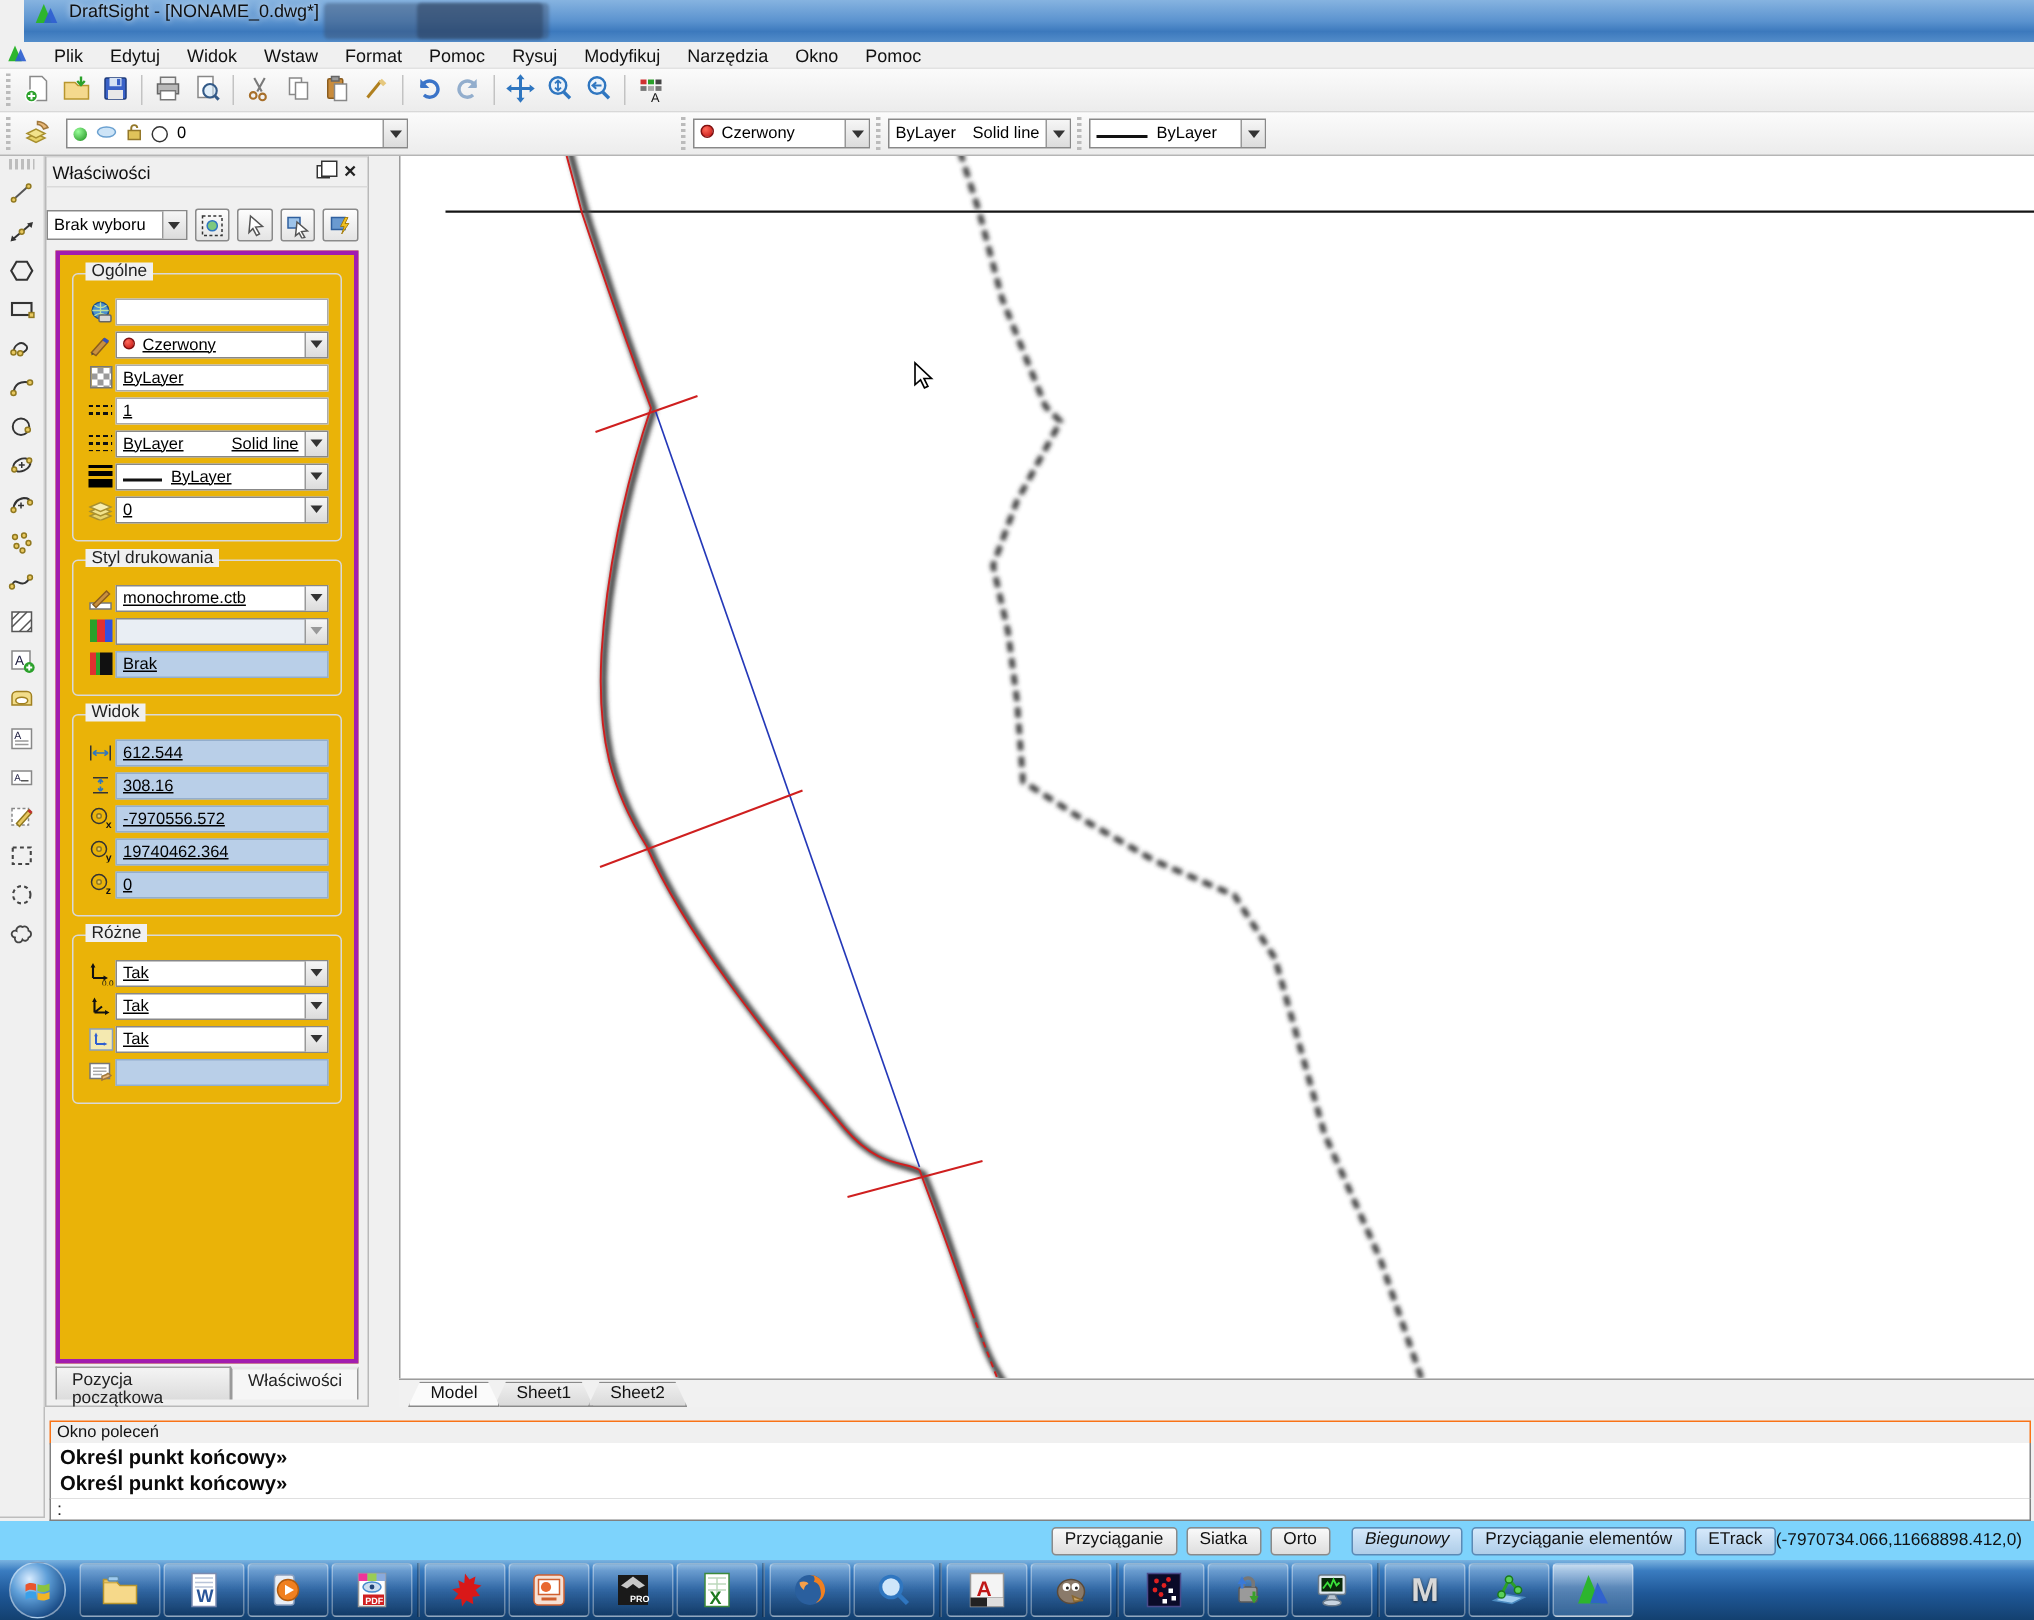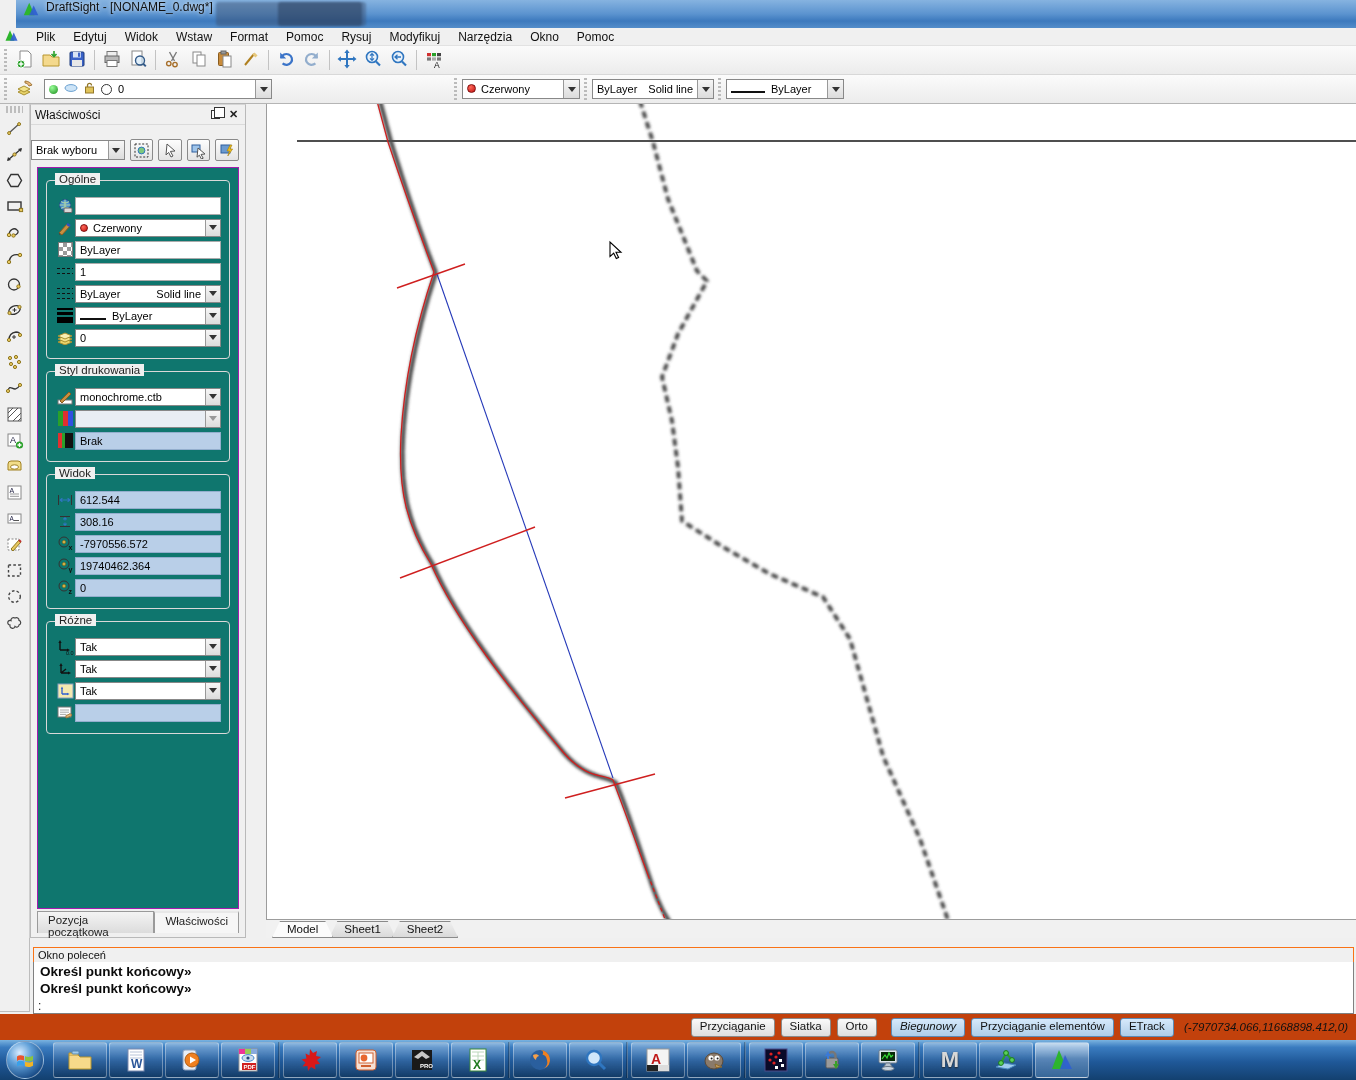--- a/index.html
+++ b/index.html
@@ -59,21 +59,21 @@
   .props .phead .ptitle { flex:1; font-size:12px; color:#111; }
   .winbtn { width:15px; height:14px; display:flex; align-items:center; justify-content:center;
     font-size:11px; color:#222; margin-left:3px; }
   .floatglyph { position:relative; width:9px; height:9px; border:1px solid #333; background:#fff; }
   .floatglyph:before { content:""; position:absolute; left:2px; top:-4px; width:9px; height:9px;
     border:1px solid #333; background:#fff; }
   .selrow { display:flex; align-items:center; margin:14px 6px 6px 0; }
   .sbtn { width:24px; height:22px; margin-left:5px; border:1px solid #8a8a8a; border-radius:2px;
     background:linear-gradient(180deg,#fdfdfd,#e4e4e4); display:flex; align-items:center; justify-content:center; }
   .pcontent { position:absolute; left:6px; top:62px; right:6px; bottom:28px;
-    border:1px solid #a21caf; background:#0f766e; overflow:hidden; }
+    border:3px solid #a21caf; background:#eab308; overflow:hidden;text-decoration:underline; }
   .grp { position:relative; margin:12px 8px 0 8px; border:1px solid #d9d9d9; border-radius:4px; padding:12px 6px 8px 6px; }
   .grp .glabel { position:absolute; top:-8px; left:8px; background:#f0f0f0; padding:0 4px; font-size:11.5px; color:#222; }
   .prow { display:flex; align-items:center; margin:3px 2px; height:19px; }
   .picon { width:20px; display:flex; justify-content:center; align-items:center; flex:none; }
   .pfield { flex:1; height:18px; background:#fff; border:1px solid #ababab; font-size:11px;
     padding:1px 4px; display:flex; align-items:center; white-space:nowrap; overflow:hidden; }
   .pfield.blue { background:#b9cfe8; border-color:#93aecd; }
   .pcombo { flex:1; height:18px; }
   .pcombo .drop { width:15px; }
   .pcombo.disabled { background:#e9eef4; }
@@ -100,28 +100,28 @@
   .cmd { position:absolute; left:33px; top:940px; width:1323px; height:74px; background:#f0f0f0; }
   .cmdhead { position:absolute; left:0; top:7px; width:1321px; height:16px; background:#f0f0f0;
     border:1px solid #f97316; font-size:11px; padding:1px 4px; color:#111; }
   .cmdlog { position:absolute; left:0; top:22px; width:1321px; height:38px; background:#fff;
     border:1px solid #808080; border-top:none; padding:1px 6px;
     font-weight:bold; font-size:13.5px; line-height:17px; color:#0a0a0a; }
   .cmdprompt { position:absolute; left:0; top:59px; width:1321px; height:15px; background:#fff;
     border:1px solid #808080; border-top:none; font-size:12px; padding:0 4px; color:#222; }
 
   
-  .statusbar { position:absolute; left:0; top:1014px; width:1356px; height:26px; background:#c2410c;
+  .statusbar { position:absolute; left:0; top:1014px; width:1356px; height:26px; background:#7dd3fc;
     display:flex; align-items:center; justify-content:flex-end; padding-right:8px; }
   .statbtn { height:19px; padding:1px 8px; margin-left:6px; font-size:11.5px; color:#111;
     border:1px solid #8a8a8a; border-radius:3px;
     background:linear-gradient(180deg,#fafafa,#dedede); }
   .statbtn.on { background:linear-gradient(180deg,#d6e9fb,#aecde8); border-color:#5b8ab5; }
   .statbtn.gap { margin-left:14px;font-style:italic; }
-  .coords { margin-left:10px; font-size:11.5px; color:#111; white-space:nowrap;font-style:italic; }
+  .coords { font-size:11.5px; color:#111; white-space:nowrap; }
 
   
   .taskbar { position:absolute; left:0; top:1040px; width:1356px; height:40px;
     background:linear-gradient(180deg,#7ab3e0 0%,#3a7cc0 18%,#1f5898 55%,#13406f 100%);
     display:flex; align-items:center; }
   .orb { width:38px; height:38px; border-radius:50%; margin:0 8px 0 6px; position:relative; flex:none;
     background:radial-gradient(circle at 35% 30%, #d9ecff 0%, #5f9fd8 35%, #1c4f8a 75%, #0e3258 100%);
     border:1px solid rgba(255,255,255,.45); display:flex; align-items:center; justify-content:center; }
   .tbbtn { width:54px; height:36px; margin:0 1px; border-radius:3px; flex:none;
     border:1px solid rgba(255,255,255,.35);

